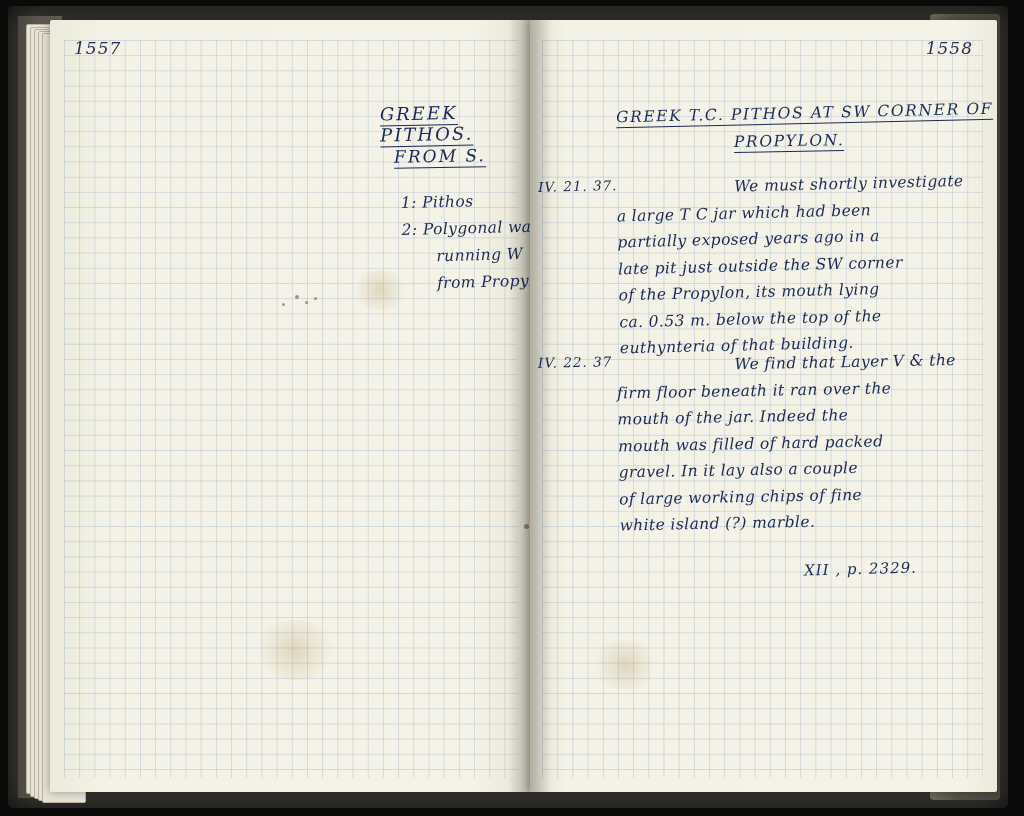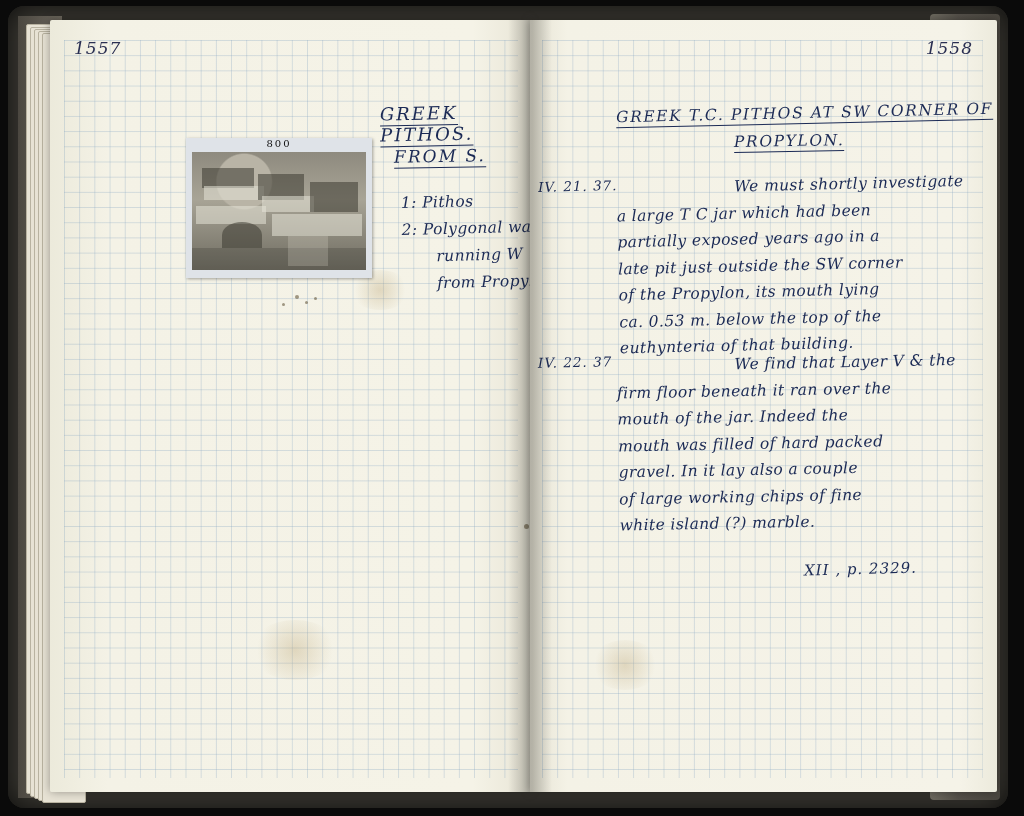--- a/index.html
+++ b/index.html
@@ -3,21 +3,21 @@
 <meta charset="utf-8">
 <style>
   html,body{margin:0;padding:0;background:#000;}
   body{width:1024px;height:816px;overflow:hidden;font-family:"Liberation Serif",serif;}
 
   #sheet{position:relative;width:1024px;height:816px;background:#0a0a0a;}
 
   
   .book{
     position:absolute;left:8px;top:6px;width:1000px;height:802px;
-    background:#3c3a34;border-radius:16px;
+    background:#3c3a34;border-radius:6px;
     box-shadow:inset 0 0 30px rgba(0,0,0,.8);
   }
   .cover-right{
     position:absolute;right:8px;top:8px;width:70px;height:786px;
     background:linear-gradient(90deg,#6e6a60 0%,#55514a 40%,#4a463f 100%);
     border-radius:4px;
   }
   .cover-spine-dark{
     position:absolute;right:22px;top:270px;width:22px;height:230px;
     background:#1d2b2b;border-radius:3px;
@@ -146,35 +146,20 @@
       <div class="stain" style="left:200px;top:600px;width:90px;height:60px;"></div>
       <div class="stain" style="left:300px;top:250px;width:60px;height:40px;"></div>
       <div class="spot" style="left:245px;top:275px;width:4px;height:4px;"></div>
       <div class="spot" style="left:255px;top:281px;width:3px;height:3px;"></div>
       <div class="spot" style="left:264px;top:277px;width:3px;height:3px;"></div>
       <div class="spot" style="left:232px;top:283px;width:3px;height:3px;"></div>
       <div class="spot" style="left:474px;top:504px;width:5px;height:5px;"></div>
 
       <div class="pgnum" style="left:24px;top:18px;">1557</div>
 
-      <div class="photo-mount">
-        <div class="photo-cap">800</div>
-        <div class="photo-img">
-          <div class="blk" style="left:10px;top:16px;width:52px;height:20px;"></div>
-          <div class="lt" style="left:12px;top:34px;width:60px;height:14px;"></div>
-          <div class="blk" style="left:66px;top:22px;width:46px;height:26px;"></div>
-          <div class="lt" style="left:70px;top:44px;width:52px;height:16px;"></div>
-          <div class="blk" style="left:118px;top:30px;width:48px;height:30px;"></div>
-          <div class="lt" style="left:4px;top:54px;width:70px;height:18px;"></div>
-          <div class="blk" style="left:30px;top:70px;width:40px;height:26px;border-radius:50% 50% 0 0;"></div>
-          <div class="lt" style="left:80px;top:62px;width:90px;height:22px;"></div>
-          <div class="blk" style="left:0px;top:96px;width:174px;height:24px;opacity:.5;"></div>
-          <div class="lt" style="left:96px;top:84px;width:40px;height:30px;opacity:.4;"></div>
-        </div>
-      </div>
 
       <div class="hand title-l">
         <span class="hl">GREEK  PITHOS.</span>
       </div>
 
       <div class="hand from-s">
         <span class="hl">FROM  S.</span>
       </div>
 
       <div class="hand list">

